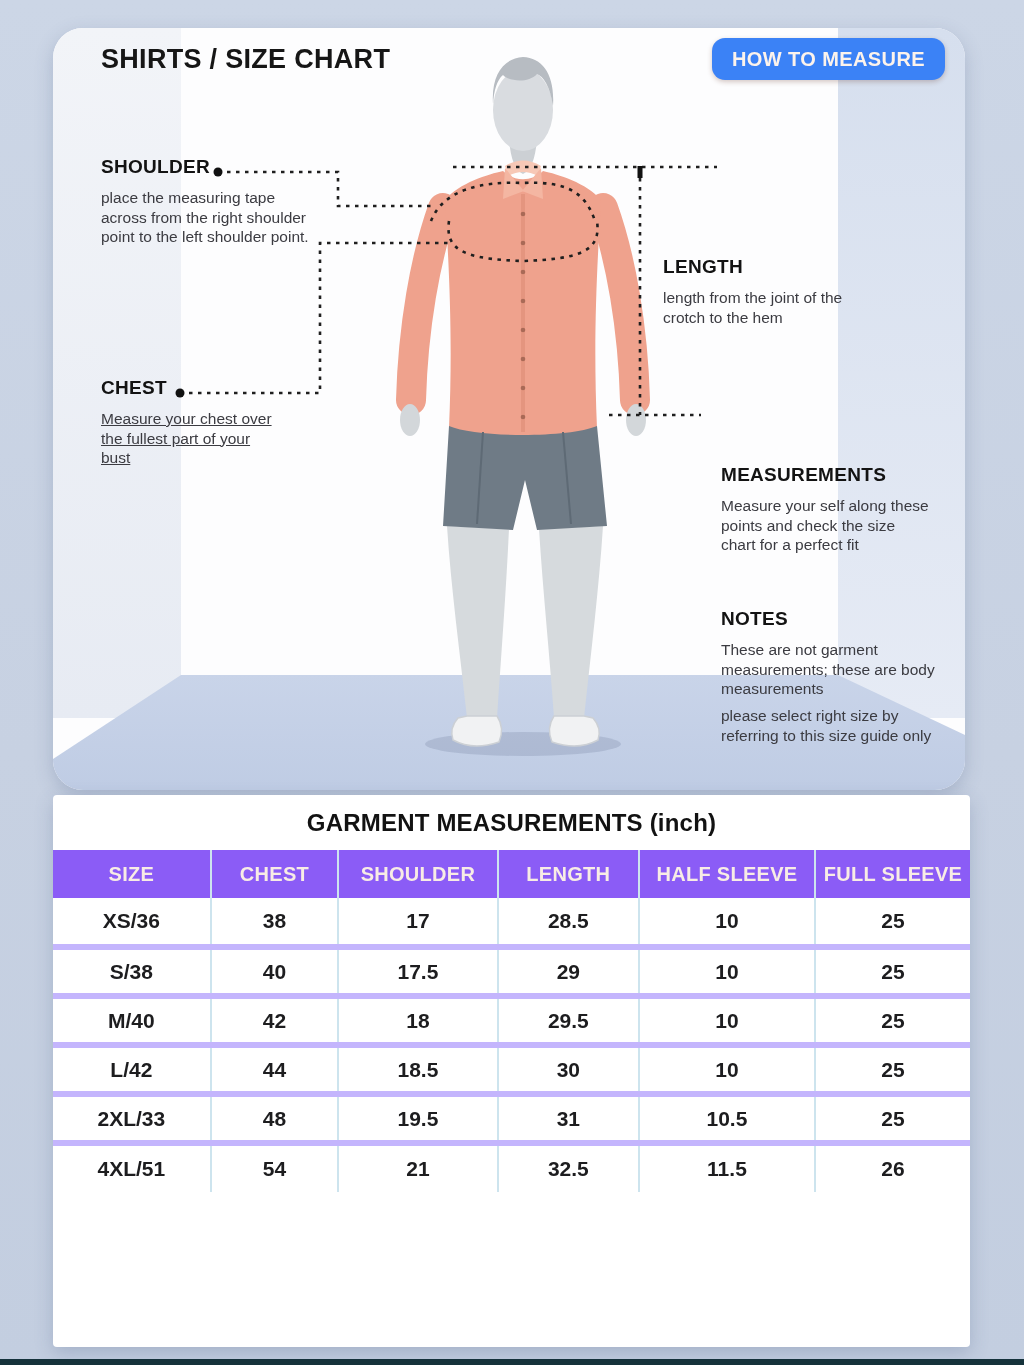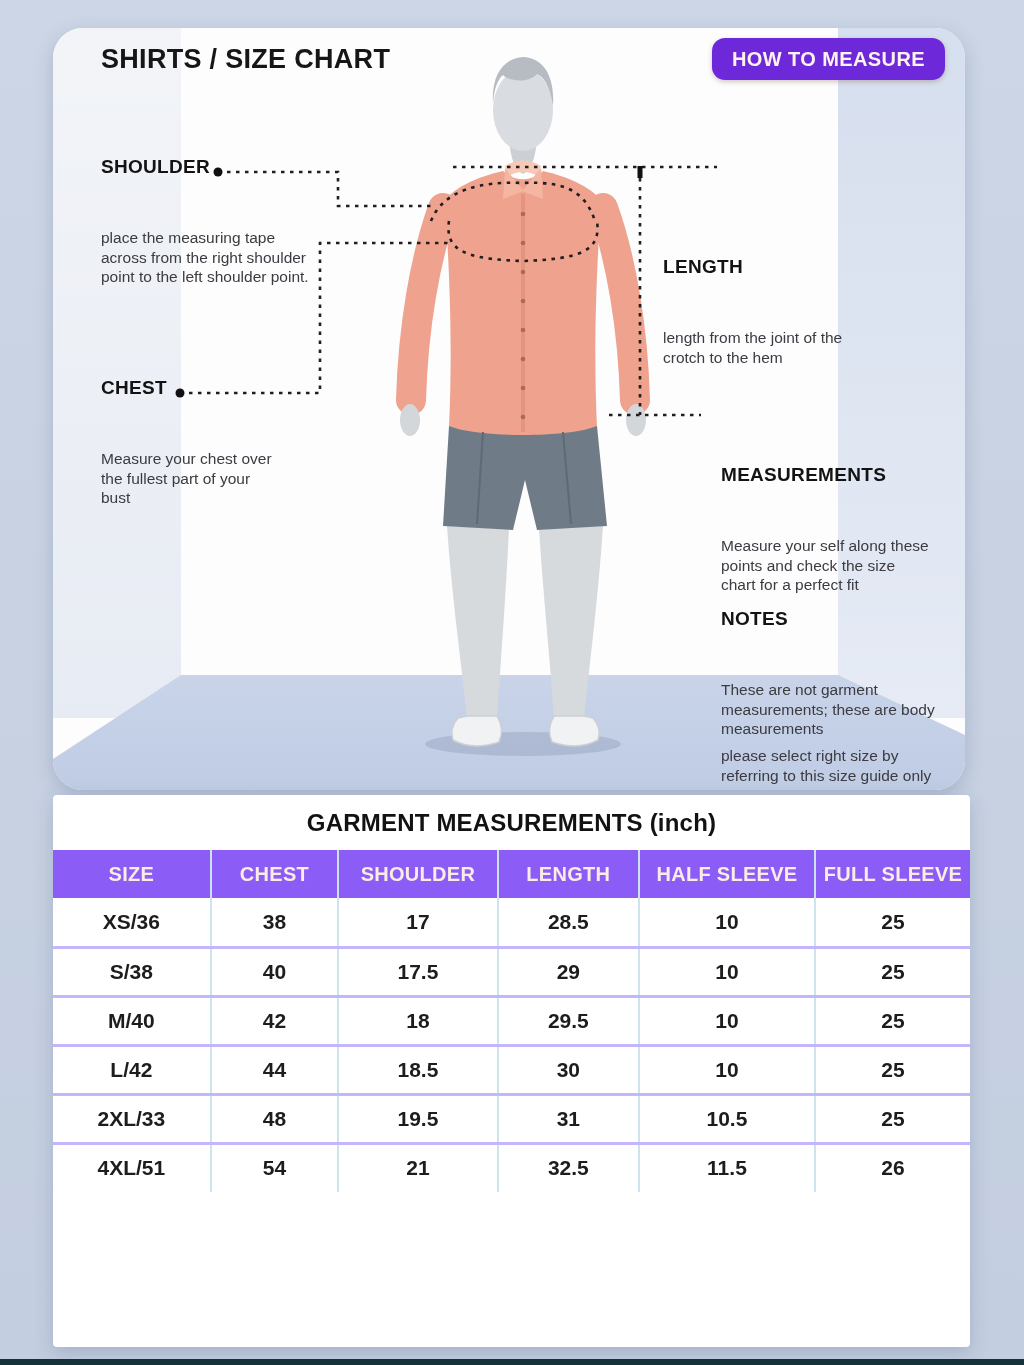--- a/index.html
+++ b/index.html
@@ -22,31 +22,31 @@
     background:linear-gradient(180deg,#d6dfee,#e6ebf5);}
   .floor{position:absolute;left:0;bottom:0;width:912px;height:115px;
     background:linear-gradient(180deg,#c9d4e9,#bfcce4);
     clip-path:polygon(0 84px,128px 0,785px 0,912px 60px,912px 115px,0 115px);}
   .page-title{
     position:absolute;left:48px;top:16px;font-size:27px;font-weight:800;
     letter-spacing:.3px;color:#161616;
   }
   .how-btn{
     position:absolute;right:20px;top:10px;height:42px;padding:0 20px;
-    background:#6d28d9;border:none;border-radius:13px;color:#fcf3ec;
+    background:#3b82f6;border:none;border-radius:13px;color:#fcf3ec;
     font-size:20px;font-weight:800;letter-spacing:.4px;line-height:42px;
     font-family:inherit;box-shadow:0 2px 5px rgba(90,40,25,.25);
   }
   .fig-svg{position:absolute;left:0;top:0;width:912px;height:762px;}
   .ann-h{position:absolute;font-size:19px;font-weight:800;color:#131313;letter-spacing:.3px;}
-  .ann-p{position:absolute;font-size:15.5px;font-weight:500;color:#3b3b41;line-height:1.27;margin-top:40px;}
+  .ann-p{position:absolute;font-size:15.5px;font-weight:500;color:#3b3b41;line-height:1.27;}
   .pos-shoulder-h{left:48px;top:128px;}
   .pos-shoulder-p{left:48px;top:160px;width:218px;}
   .pos-chest-h{left:48px;top:349px;}
-  .pos-chest-p{left:48px;top:381px;width:178px;}
+  .pos-chest-p{left:48px;top:381px;width:178px;text-decoration:underline;}
   .pos-length-h{left:610px;top:228px;}
   .pos-length-p{left:610px;top:260px;width:198px;}
   .pos-meas-h{left:668px;top:436px;}
   .pos-meas-p{left:668px;top:468px;width:208px;}
   .pos-notes-h{left:668px;top:580px;}
   .pos-notes-p1{left:668px;top:612px;width:218px;}
   .pos-notes-p2{left:668px;top:678px;width:218px;}
   
   .table-card{
     position:absolute;left:53px;top:795px;width:917px;height:552px;
@@ -57,21 +57,21 @@
     height:55px;display:flex;align-items:center;justify-content:center;
     font-size:24px;font-weight:800;color:#121212;letter-spacing:.2px;
   }
   table.sizes{width:100%;border-collapse:collapse;table-layout:fixed;}
   table.sizes thead th{
     background:#8b5cf6;color:#f8ece5;font-size:20px;font-weight:800;
     letter-spacing:.3px;height:48px;padding:0 2px;
   }
   table.sizes td{
     height:49px;text-align:center;font-size:21px;font-weight:600;color:#1d1d1f;
-    border-top:3px solid #c4b5fd;background:#fff;padding:0 2px;
+    border-top:6px solid #c4b5fd;background:#fff;padding:0 2px;
   }
   table.sizes td:not(:last-child),table.sizes th:not(:last-child){
     border-right:2px solid #cde4ee;
   }
   table.sizes tbody tr:first-child td{border-top:none;}
   td.size-col{font-weight:800;font-size:21px;}
   .bottom-strip{position:absolute;left:0;bottom:0;width:1024px;height:6px;background:#15323b;}
 </style>
 </head>
 <body>

